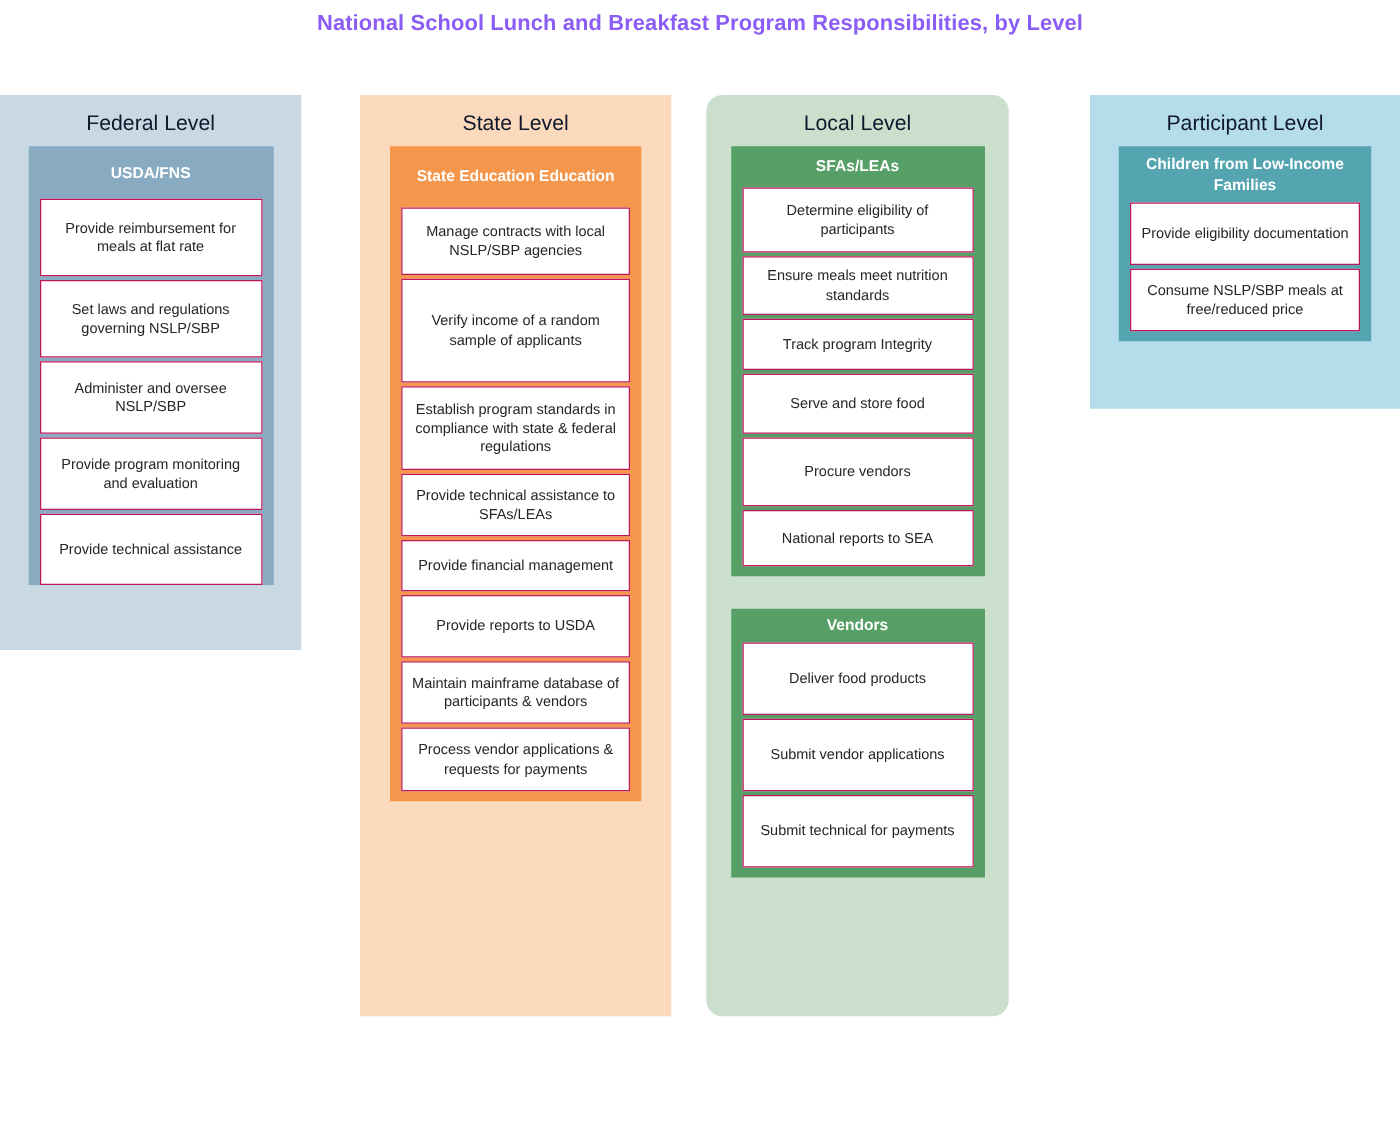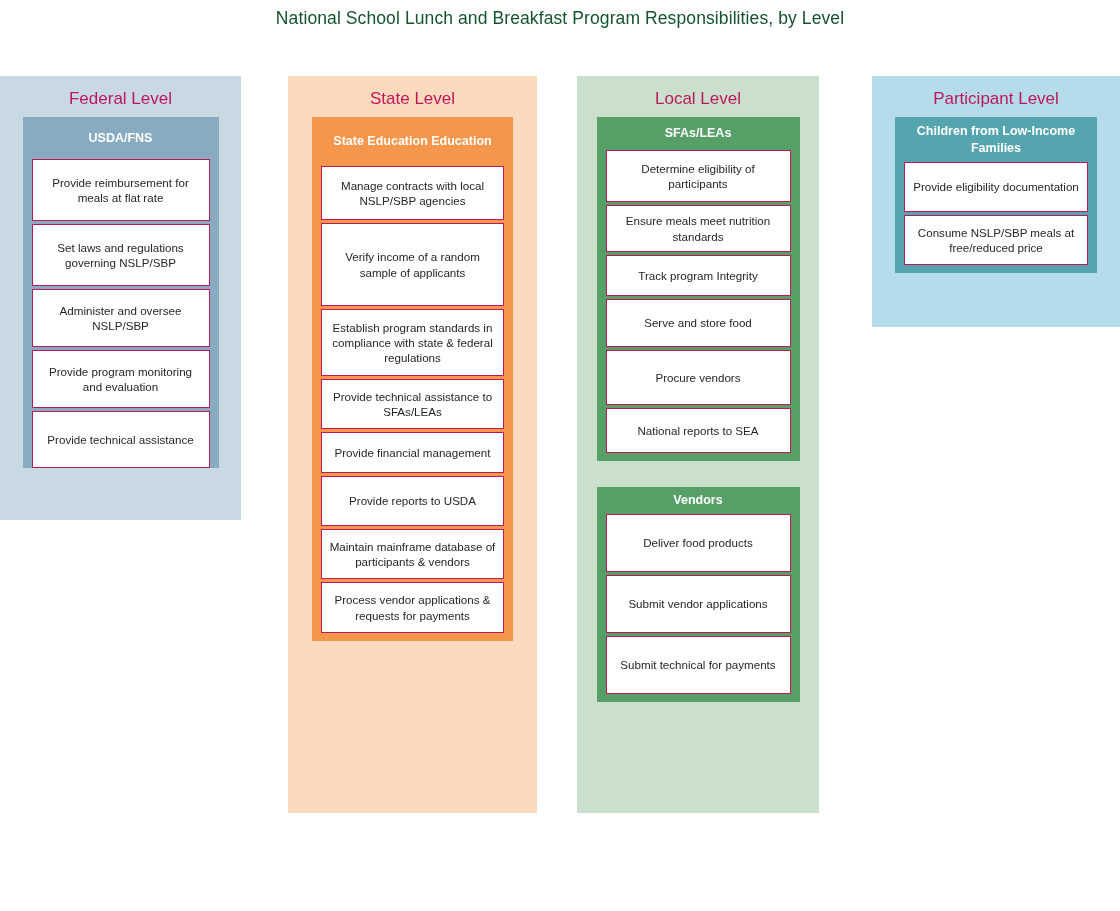--- a/index.html
+++ b/index.html
@@ -16,34 +16,34 @@
     overflow: hidden;
   }
 
   #page-title {
     position: absolute;
     left: 0;
     top: 8px;
     width: 1120px;
     text-align: center;
     font-size: 17.5px;
-    font-weight: 400;
-    color: #14532d;
+    font-weight: 700;
+    color: #8b5cf6;
     letter-spacing: 0.1px;
   }
 
   .column {
     position: absolute;
   }
 
   .column-title {
     text-align: center;
     font-size: 17px;
     font-weight: 400;
-    color: #be185d;
+    color: #0f172a;
     padding-top: 13px;
     padding-bottom: 8px;
   }
 
   .group {
     margin: 0 auto;
   }
 
   .group-header {
     text-align: center;
@@ -74,21 +74,21 @@
   #col-federal { left: 0; top: 76px; width: 241px; height: 444px; background: #c9d9e3; }
   #col-federal .group { width: 196px; background: #88abc2; padding: 0 0 0 0; }
   #col-federal .group-header { height: 42px; }
 
   
   #col-state { left: 288px; top: 76px; width: 249px; height: 737px; background: #fad9bd; }
   #col-state .group { width: 201px; background: #f4964b; padding: 0 0 8px 0; }
   #col-state .group-header { height: 49px; }
 
   
-  #col-local { left: 577px; top: 76px; width: 242px; height: 737px; background: #cae0cd; }
+  #col-local { left: 565px; top: 76px; width: 242px; height: 737px; background: #cae0cd; border-radius: 13px; }
   #col-local .group { width: 203px; background: #56a067; padding: 0 0 8px 0; }
   #col-local .group-header { height: 33px; }
   #col-local .group.secondary { margin-top: 26px; }
   #col-local .group.secondary .group-header { height: 27px; }
 
   
   #col-participant { left: 872px; top: 76px; width: 248px; height: 251px; background: #b5dcea; }
   #col-participant .group { width: 202px; background: #55a5b0; padding: 0 0 8px 0; }
   #col-participant .group-header { height: 45px; }
 

